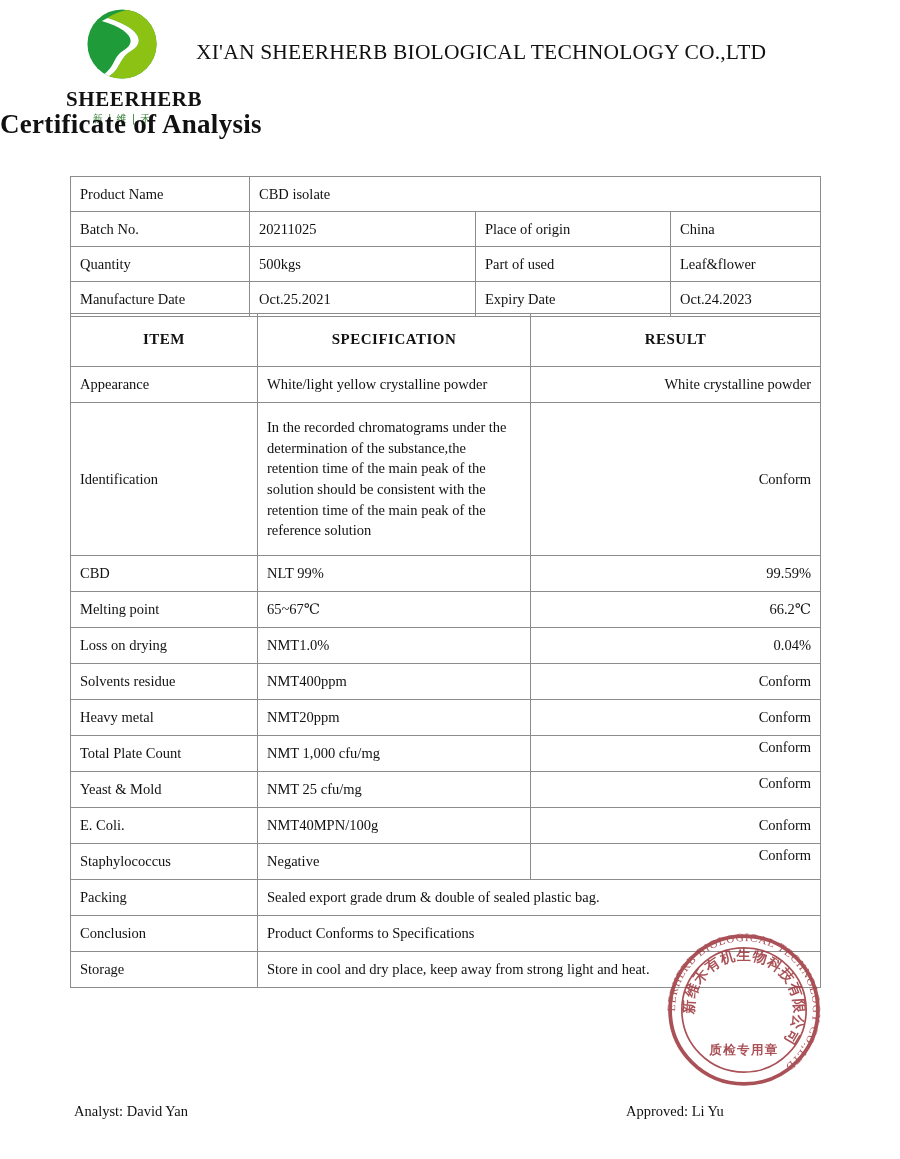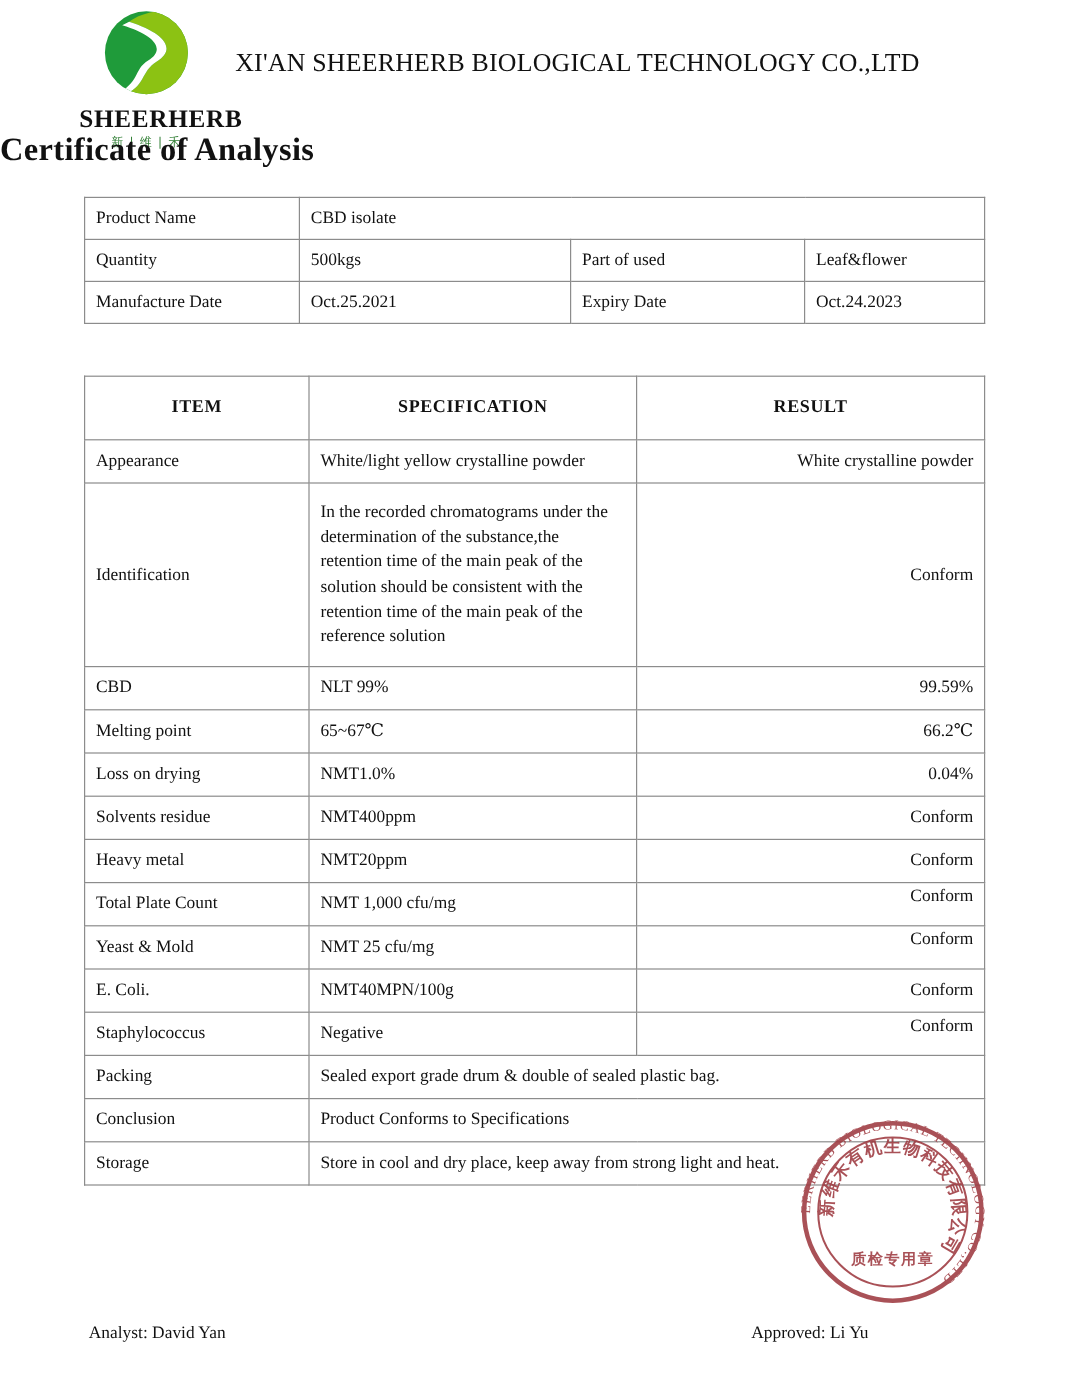--- a/index.html
+++ b/index.html
@@ -73,21 +73,21 @@
 
   
   .info-table,
   .main-table {
     position: absolute;
     left: 70px;
     width: 750px;
     border-collapse: collapse;
     table-layout: fixed;
   }
-  .info-table { top: 164px; padding-left: 18px; }
+  .info-table { top: 176px; padding-left: 18px; }
   .main-table { top: 313px; }
 
   .info-table td,
   .main-table td,
   .main-table th {
     border: 1px solid #8c8c8c;
     font-size: 14.5px;
     font-weight: normal;
     vertical-align: middle;
     padding: 6px 9px;
@@ -188,20 +188,26 @@
     <col style="width:226px">
     <col style="width:195px">
     <col style="width:150px">
   </colgroup>
   <tbody>
     <tr>
       <td class="cell-left">Product Name</td>
       <td class="cell-left" colspan="3">CBD isolate</td>
     </tr>
     <tr>
+      <td class="cell-left">Batch No.</td>
+      <td class="cell-left">20211025</td>
+      <td class="cell-left">Place of origin</td>
+      <td class="cell-left">China</td>
+    </tr>
+    <tr>
       <td class="cell-left">Quantity</td>
       <td class="cell-left">500kgs</td>
       <td class="cell-left">Part of used</td>
       <td class="cell-left">Leaf&amp;flower</td>
     </tr>
     <tr>
       <td class="cell-left">Manufacture Date</td>
       <td class="cell-left">Oct.25.2021</td>
       <td class="cell-left">Expiry Date</td>
       <td class="cell-left">Oct.24.2023</td>

